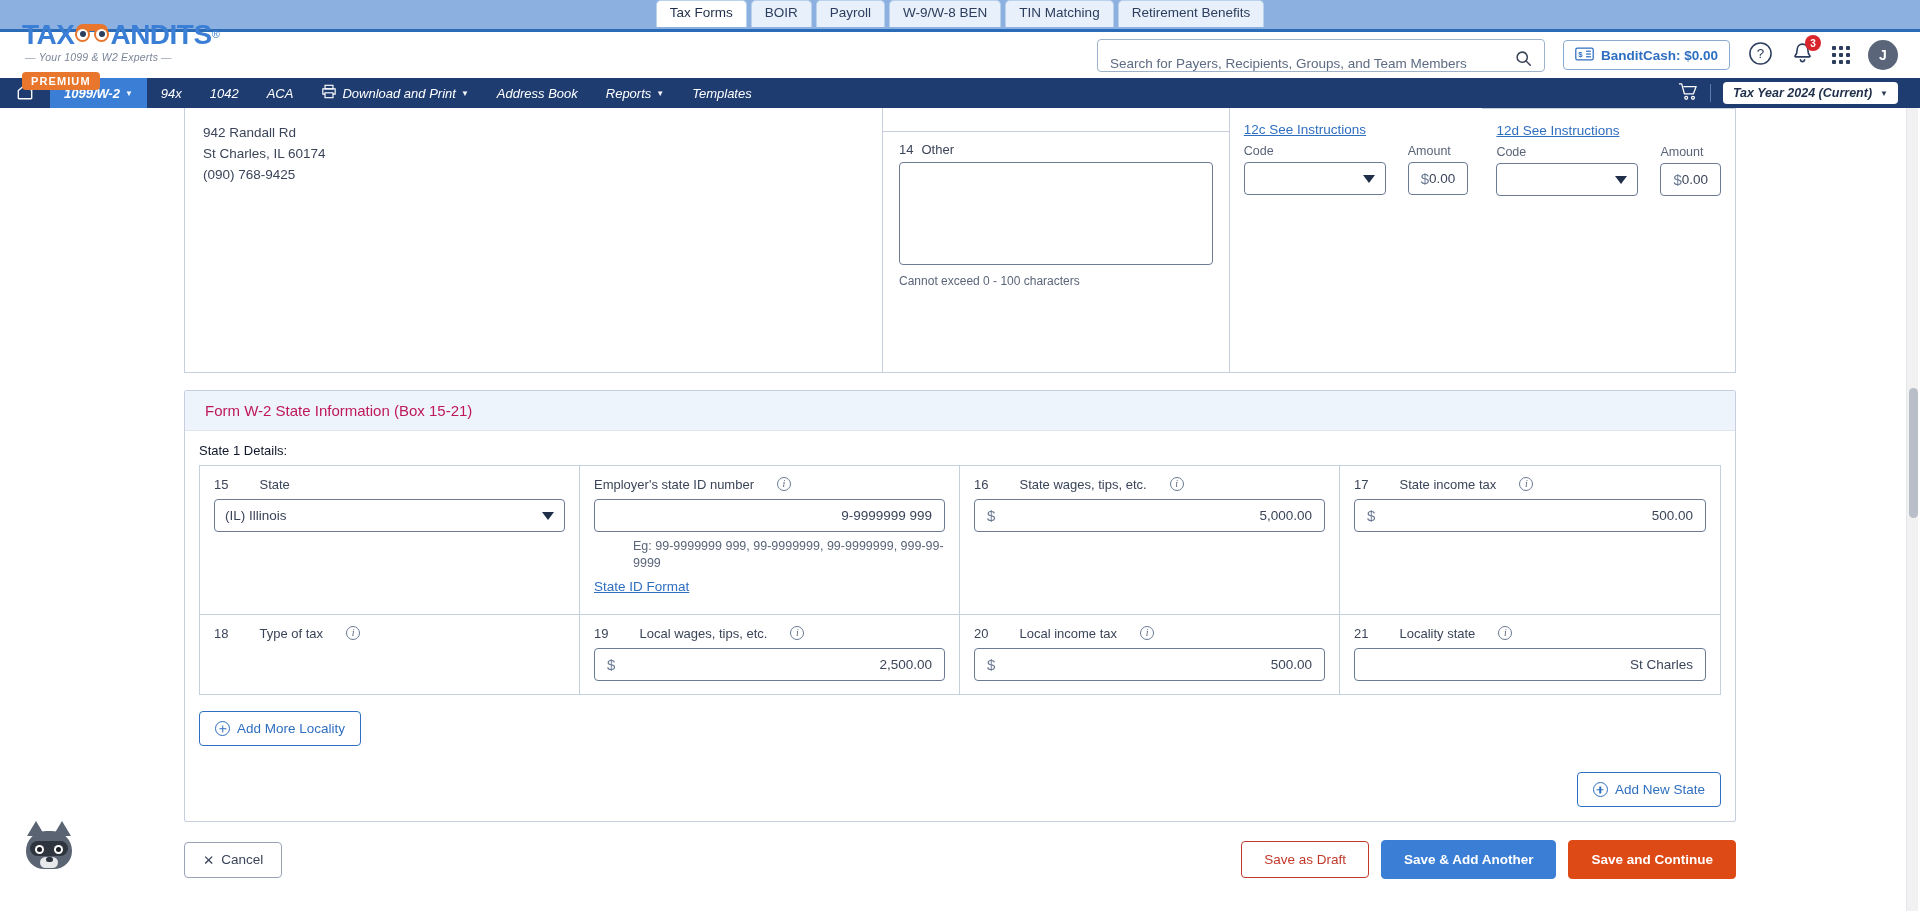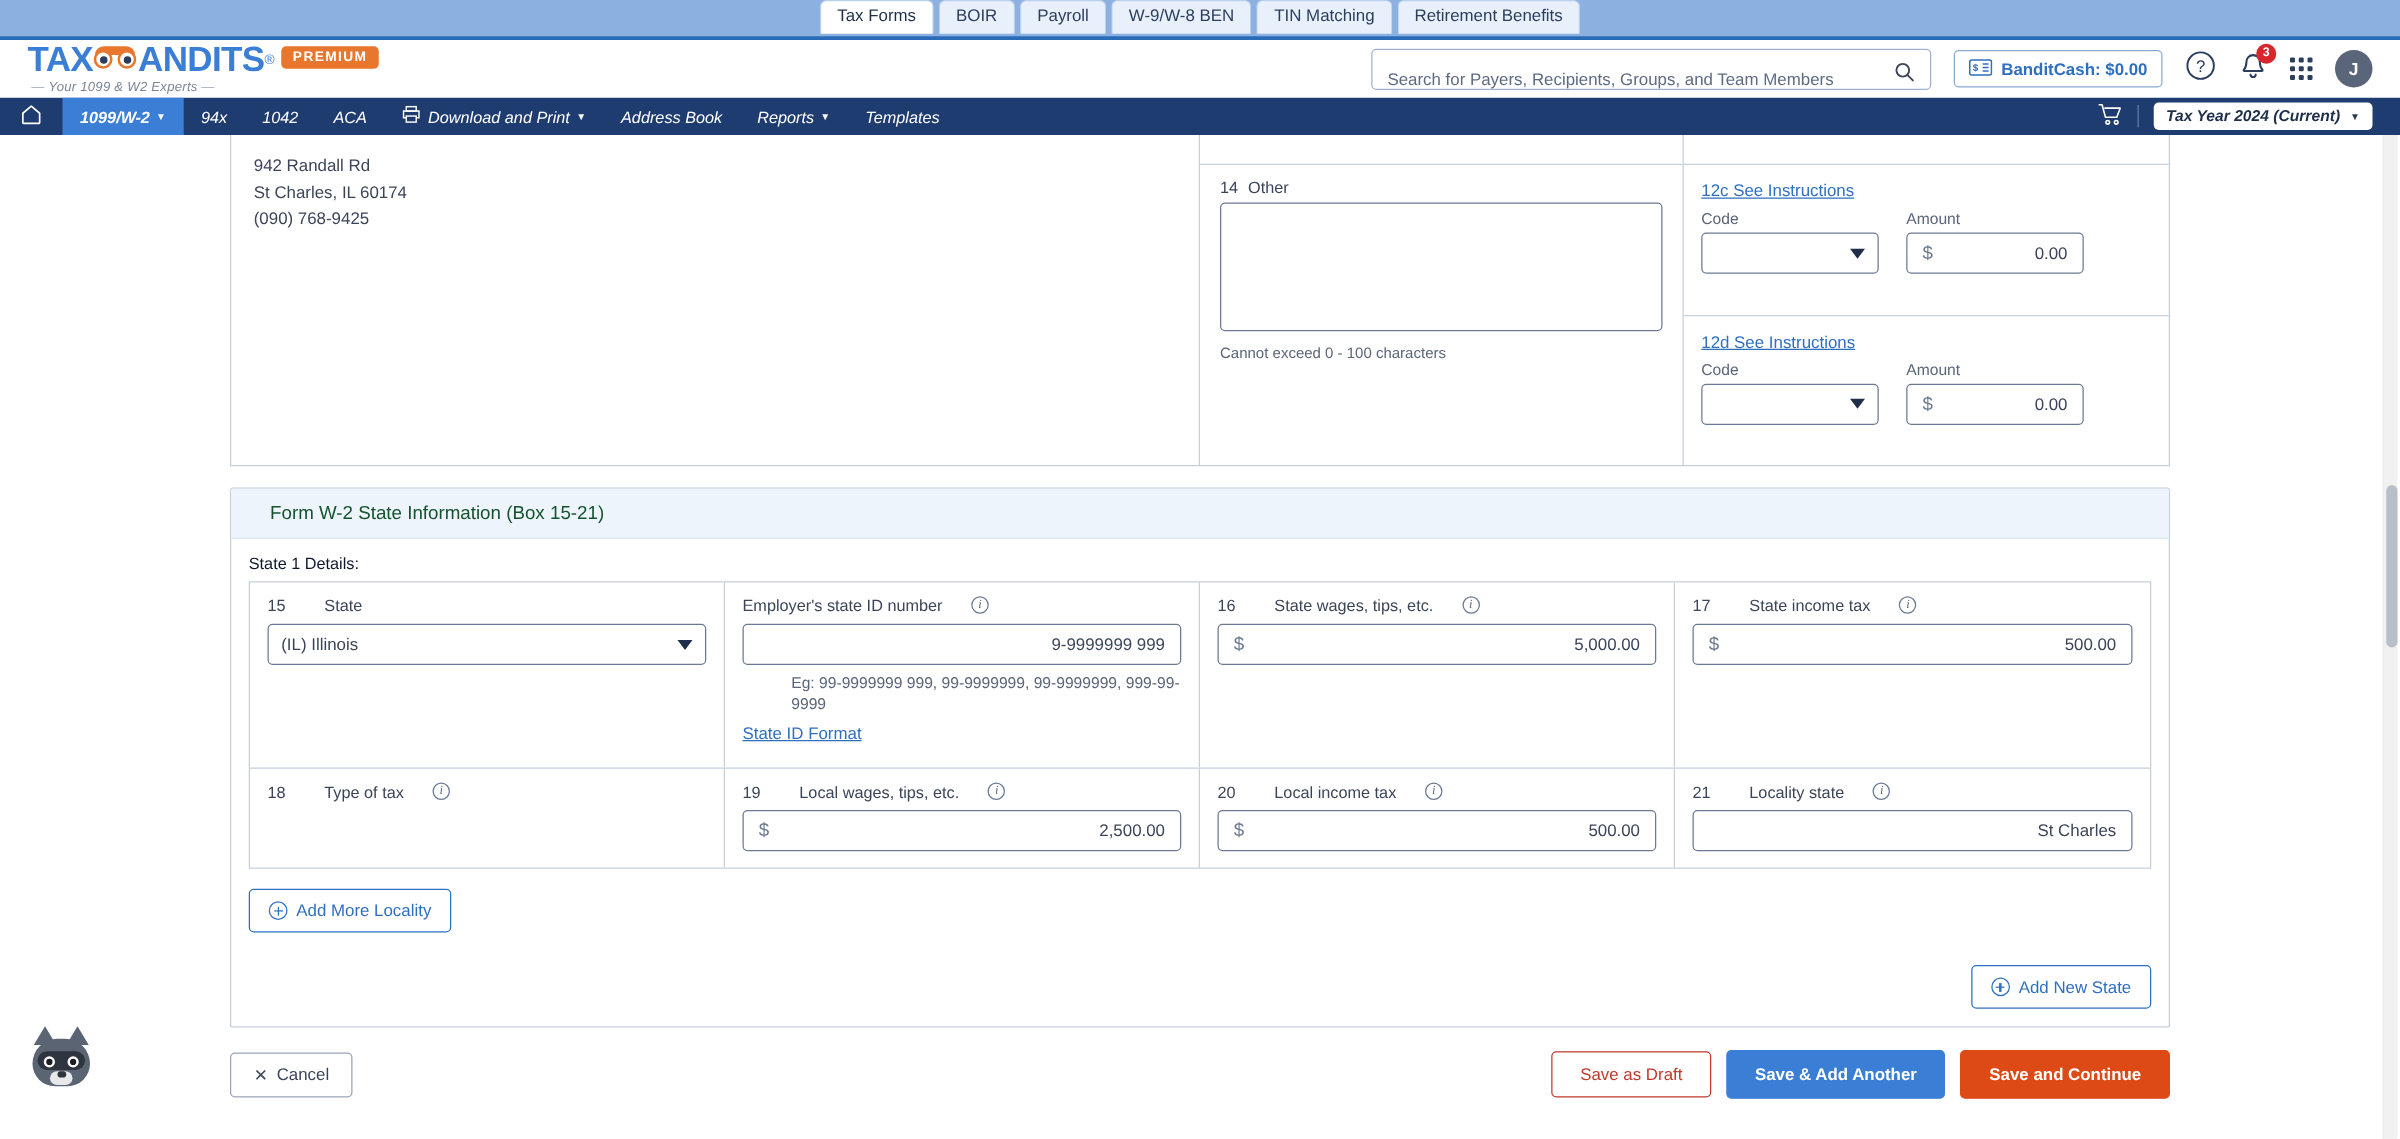--- a/index.html
+++ b/index.html
@@ -24,21 +24,21 @@
     line-height: 1.1; white-space: nowrap; cursor: pointer;
     border: 1px solid #b9d1ea; border-bottom: none;
   }
   .prodtab.active { background: #ffffff; color: #1f2f4a; font-weight: 400; }
 
   
   .header {
     height: 46px; background: #ffffff; display: flex; align-items: center;
     padding: 0 22px; position: relative;
   }
-  .logo-wrap { display: flex; align-items: flex-start; gap: 6px; }
+  .logo-wrap { display: flex; align-items: flex-start; gap: 6px; flex-direction: column; }
   .logo-text {
     font-family: "Liberation Sans", sans-serif; font-weight: bold;
     font-size: 28px; letter-spacing: -0.5px; color: #3a7fd5; line-height: 1;
     display: flex; align-items: center;
   }
   .owl {
     display: inline-block; width: 34px; height: 20px; position: relative;
     margin: 0 1px; vertical-align: middle;
   }
   .owl .eye {
@@ -124,21 +124,21 @@
   .content { position: relative; height: 805px; background: #fff; overflow: hidden; }
 
   .panel-top {
     margin: 0 184px 0 184px; border: 1px solid #c6cfdc; border-top: none;
     display: flex; height: 265px; position: relative;
   }
   .pt-left { width: 775px; border-right: 1px solid #c6cfdc; padding: 14px 18px; }
   .addr-line { font-size: 13.5px; color: #3b4559; line-height: 21px; }
   .pt-mid { width: 387px; border-right: 1px solid #c6cfdc; position: relative; }
   .pt-mid .cellpad { padding: 10px 16px; }
-  .pt-right { flex: 1; display: flex; flex-direction: column; }
+  .pt-right { flex: 1; display: flex; flex-direction: row; }
   .pt-right .half { flex: 1; padding: 12px 14px; }
   .pt-right .half + .half { border-top: 1px solid #c6cfdc; }
 
   .fieldlabel { font-size: 13px; color: #3b4559; }
   .fieldlabel .num { margin-right: 8px; }
   .linklabel {
     font-size: 13.5px; color: #2f6fc0; text-decoration: underline;
     cursor: pointer; display: inline-block;
   }
   .sublabel { font-size: 12.5px; color: #5a6579; margin-bottom: 4px; }
@@ -169,21 +169,21 @@
     display: flex; align-items: center; padding: 0 12px; font-size: 13.5px;
   }
   .money .dollar { color: #6b7a93; font-size: 15px; }
   .money .val { margin-left: auto; color: #3b4559; }
 
   
   .state-panel {
     margin: 17px 184px 0 184px; border: 1px solid #c6cfdc; border-radius: 2px;
   }
   .state-head {
-    background: #eef4fb; padding: 11px 31px; font-size: 15px; color: #14532d;
+    background: #eef4fb; padding: 11px 20px; font-size: 15px; color: #be185d;
     border-bottom: 1px solid #dce5f0;
   }
   .state-body { padding: 12px 14px 16px; }
   .state-caption { font-size: 13px; color: #0f172a; margin-bottom: 7px; }
 
   .grid-box { border: 1px solid #c6cfdc; }
   .grid-row { display: flex; }
   .grid-row + .grid-row { border-top: 1px solid #c6cfdc; }
   .gcell { padding: 11px 14px 13px; border-right: 1px solid #c6cfdc; }
   .gcell:last-child { border-right: none; }

